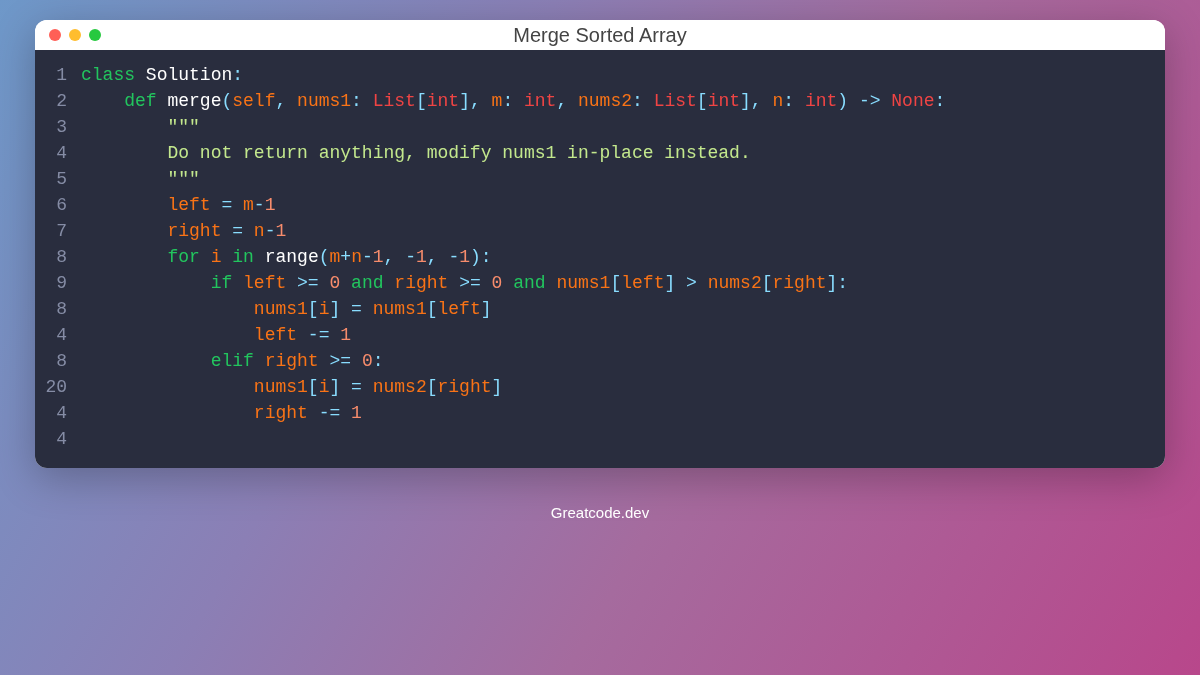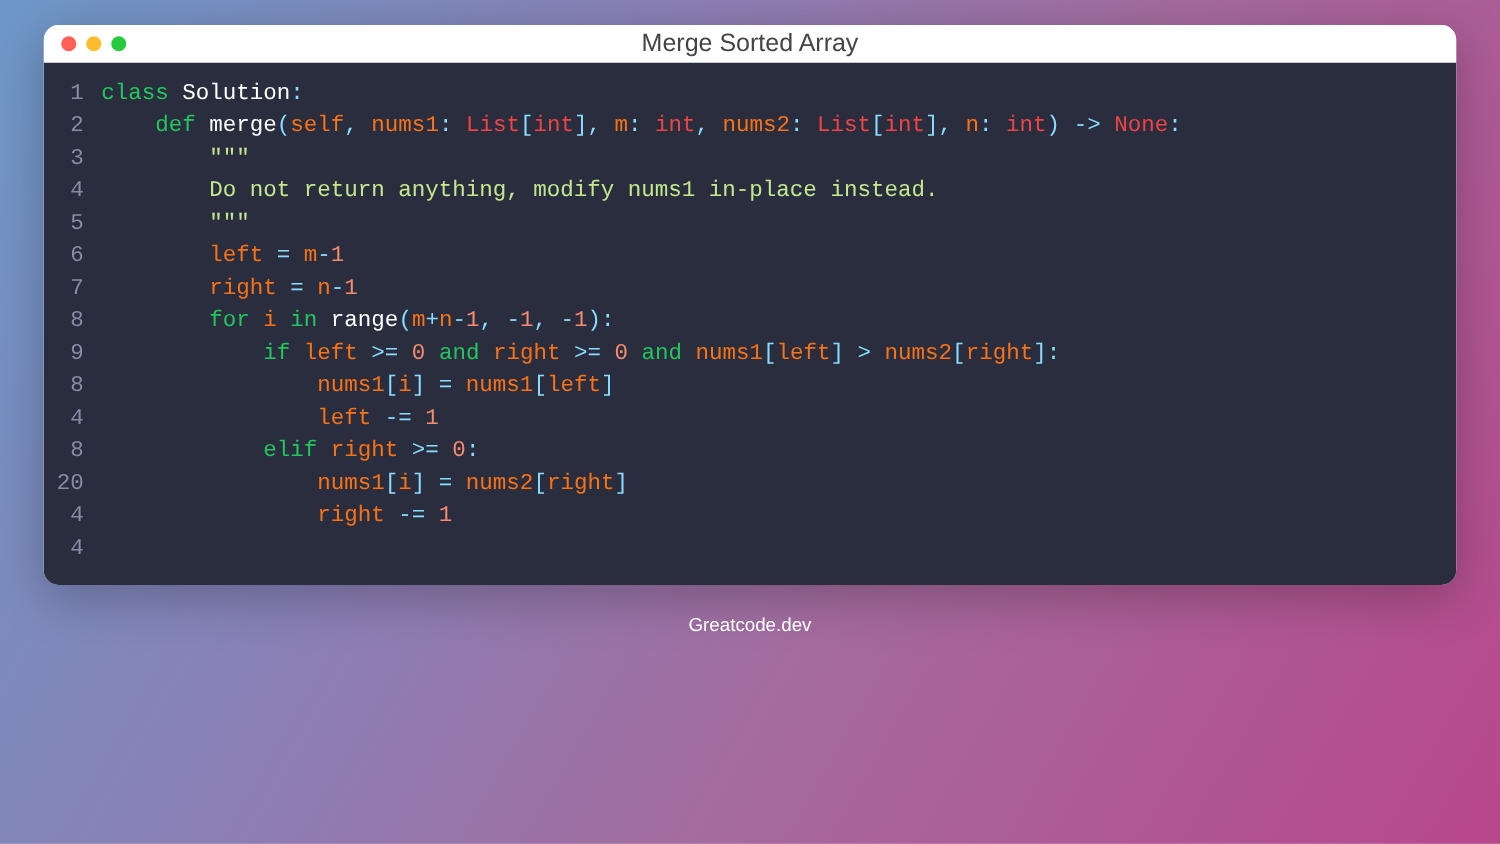--- a/index.html
+++ b/index.html
@@ -62,21 +62,21 @@
     flex: 1 1 auto;
   }
   .kw { color: #22c55e; }          
   .fn { color: #ffffff; }          
   .param { color: #f97316; }       
   .type { color: #ef4444; }        
   .num { color: #f78c6c; }         
   .op { color: #89ddff; }          
   .str { color: #c3e88d; }         
   .caption {
-    margin-top: 24px;
+    margin-top: 36px;
     color: #fff;
     font-size: 15px;
     font-weight: 500;
   }
 </style>
 </head>
 <body>
 
 <div class="window">
   <div class="titlebar">

